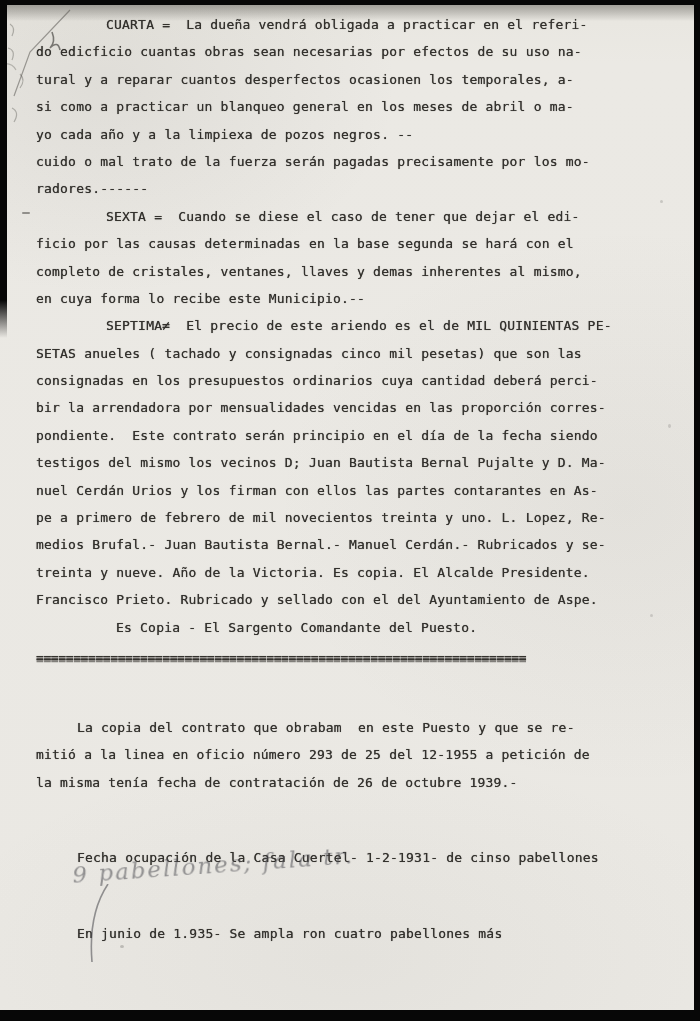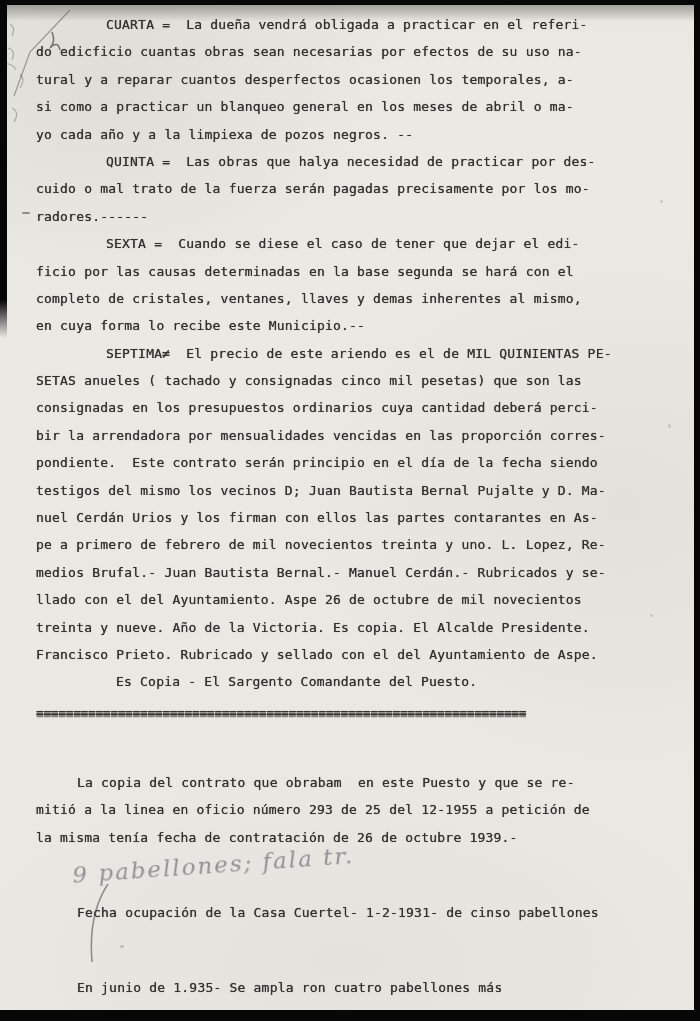--- a/index.html
+++ b/index.html
@@ -81,37 +81,35 @@
       <path d="M10 20 q6 4 2 12 M8 44 q8 2 4 12 M20 70 q6 6 0 14 M12 104 q8 4 2 14" stroke="rgba(70,68,64,0.35)" stroke-width="1.2" fill="none"></path>
       <path d="M2 60 q10 -2 14 6" stroke="rgba(70,68,64,0.3)" stroke-width="1.1" fill="none"></path>
     </svg>
 
     <div class="lines">
         <div class="line indent">CUARTA =  La dueña vendrá obligada a practicar en el referi-</div>
         <div class="line body">do edicficio cuantas obras sean necesarias por efectos de su uso na-</div>
         <div class="line body">tural y a reparar cuantos desperfectos ocasionen los temporales, a-</div>
         <div class="line body">si como a practicar un blanqueo general en los meses de abril o ma-</div>
         <div class="line body">yo cada año y a la limpiexa de pozos negros. --</div>
-        <div class="line indent">QUINTA =  Las obras que halya necesidad de practicar por des-</div>
         <div class="line body">cuido o mal trato de la fuerza serán pagadas precisamente por los mo-</div>
         <div class="line body">radores.------</div>
         <div class="line indent">SEXTA =  Cuando se diese el caso de tener que dejar el edi-</div>
         <div class="line body">ficio por las causas determinadas en la base segunda se hará con el</div>
         <div class="line body">completo de cristales, ventanes, llaves y demas inherentes al mismo,</div>
         <div class="line body">en cuya forma lo recibe este Municipio.--</div>
         <div class="line indent">SEPTIMA≠  El precio de este ariendo es el de MIL QUINIENTAS PE-</div>
         <div class="line body">SETAS anueles ( tachado y consignadas cinco mil pesetas) que son las</div>
         <div class="line body">consignadas en los presupuestos ordinarios cuya cantidad deberá perci-</div>
         <div class="line body">bir la arrendadora por mensualidades vencidas en las proporción corres-</div>
         <div class="line body">pondiente.  Este contrato serán principio en el día de la fecha siendo</div>
         <div class="line body">testigos del mismo los vecinos D; Juan Bautista Bernal Pujalte y D. Ma-</div>
         <div class="line body">nuel Cerdán Urios y los firman con ellos las partes contarantes en As-</div>
         <div class="line body">pe a primero de febrero de mil novecientos treinta y uno. L. Lopez, Re-</div>
         <div class="line body">medios Brufal.- Juan Bautista Bernal.- Manuel Cerdán.- Rubricados y se-</div>
-        <div class="line body">llado con el del Ayuntamiento. Aspe 26 de octubre de mil novecientos</div>
         <div class="line body">treinta y nueve. Año de la Victoria. Es copia. El Alcalde Presidente.</div>
         <div class="line body">Francisco Prieto. Rubricado y sellado con el del Ayuntamiento de Aspe.</div>
         <div class="line center">Es Copia - El Sargento Comandante del Puesto.</div>
         <div class="line divider">==================================================================</div>
         <div class="line indent2">La copia del contrato que obrabam  en este Puesto y que se re-</div>
         <div class="line body">mitió a la linea en oficio número 293 de 25 del 12-1955 a petición de</div>
         <div class="line body">la misma tenía fecha de contratación de 26 de octubre 1939.-</div>
         <div class="line indent2">Fecha ocupación de la Casa Cuertel- 1-2-1931- de cinso pabellones</div>
         <div class="line indent2">En junio de 1.935- Se ampla ron cuatro pabellones más</div>
       </div>

